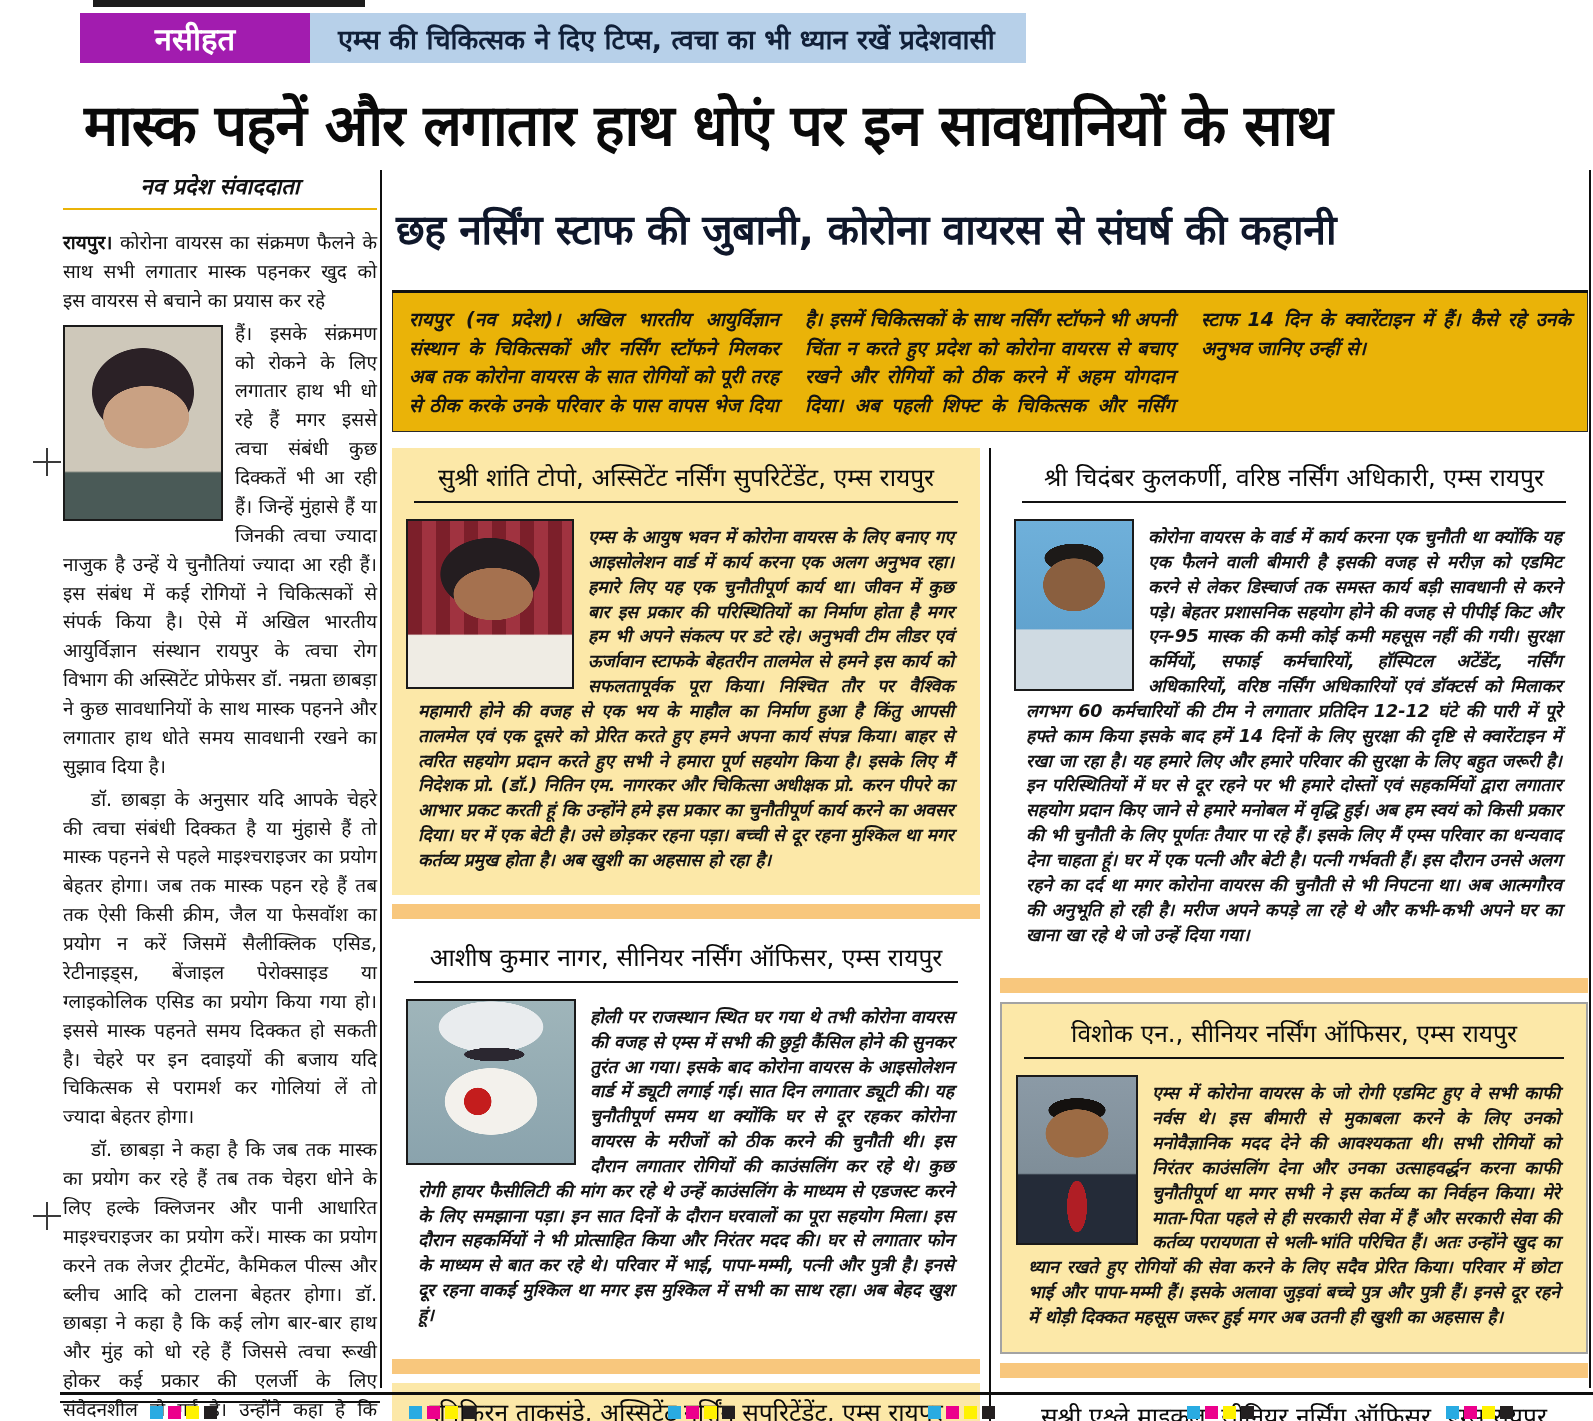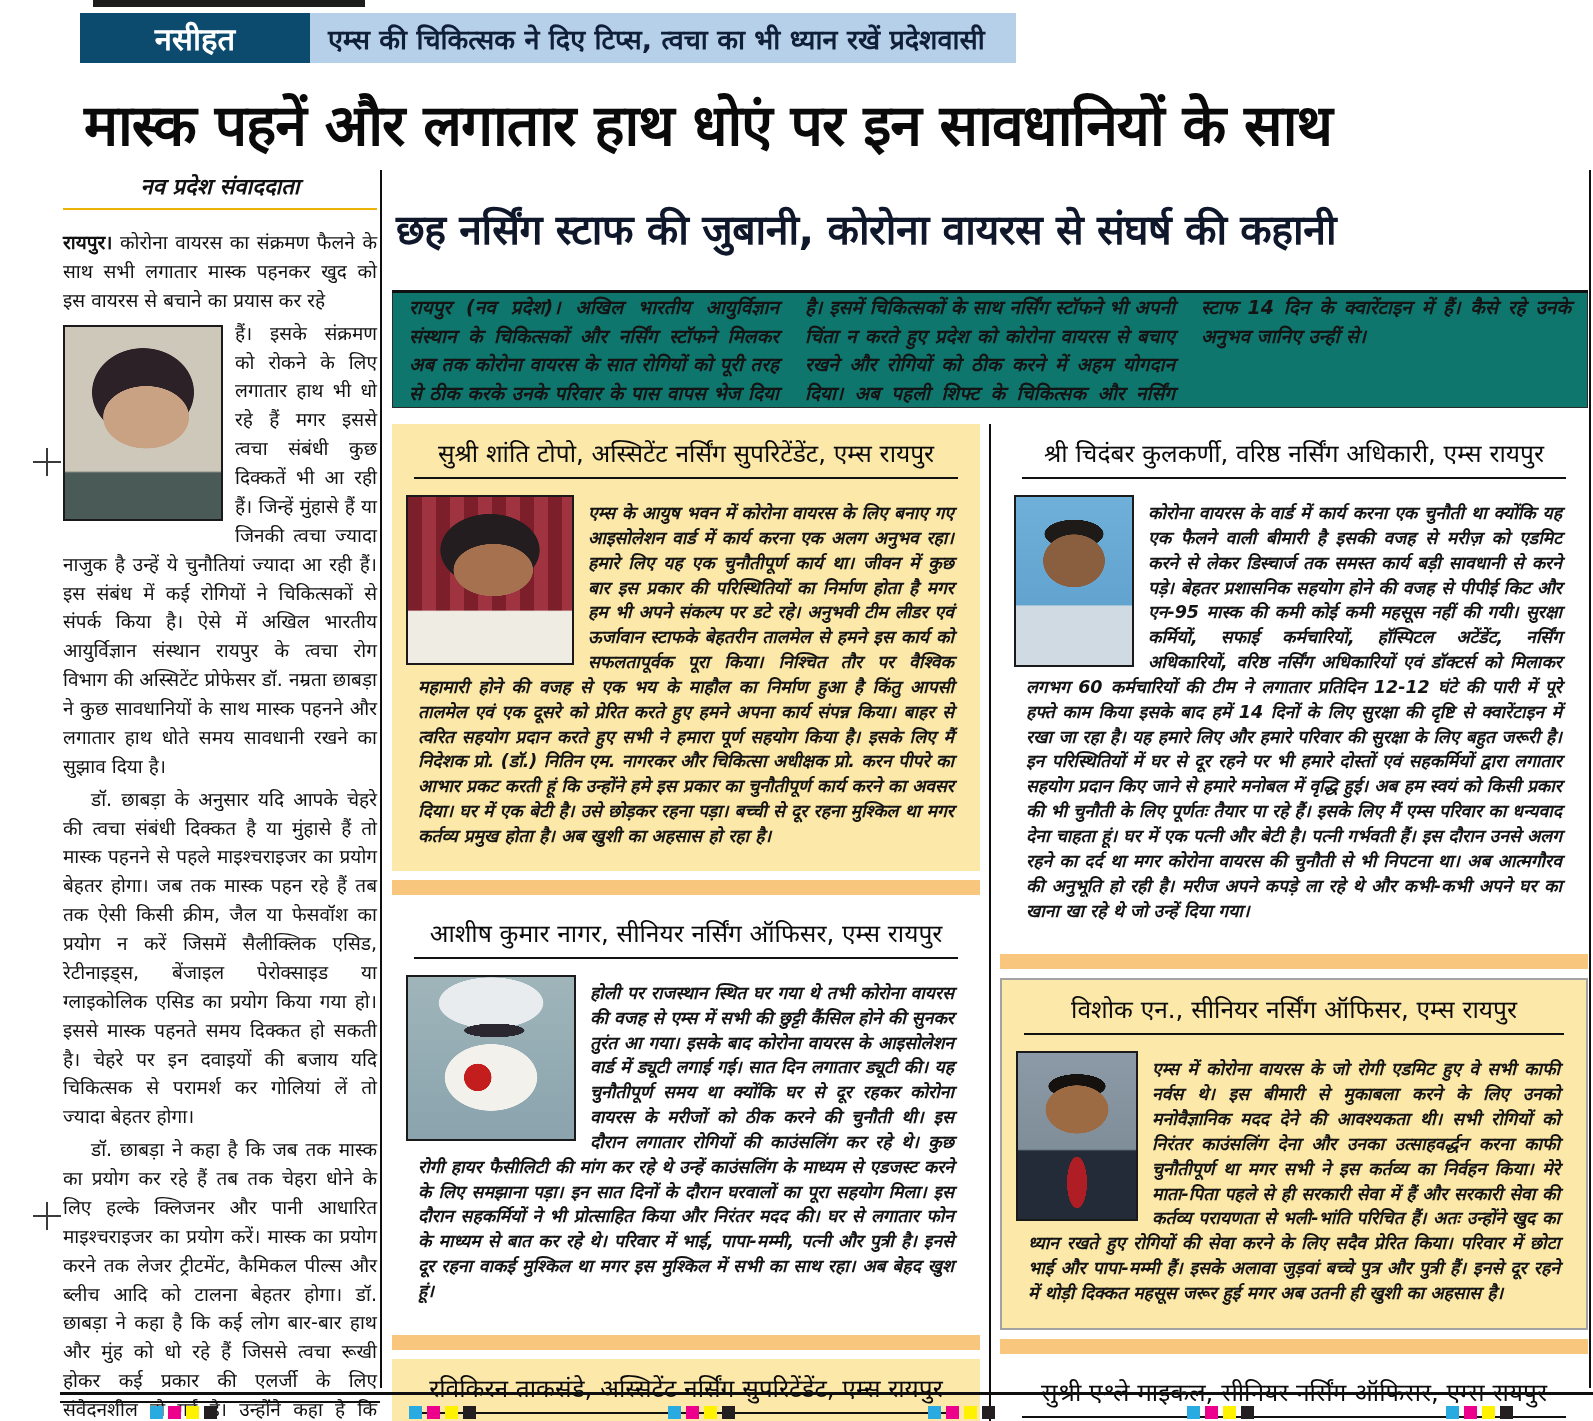--- a/index.html
+++ b/index.html
@@ -6,26 +6,26 @@
   .page{
     position:relative; width:1593px; height:1421px; margin:0 auto;
     background:#ffffff; overflow:hidden; color:#111;
     font-family:"DejaVu Sans","Liberation Sans",sans-serif;
   }
   
   .tick-top{position:absolute;left:93px;top:0;width:272px;height:7px;background:#1c1c1c;}
   
   .kicker{position:absolute;left:80px;top:13px;height:50px;display:flex;}
   .kicker .badge{
-    width:230px;background:#0c4a6e;color:#fff;display:flex;align-items:center;justify-content:center;
+    width:230px;background:#a21caf;color:#fff;display:flex;align-items:center;justify-content:center;
     font-size:31px;font-weight:bold;
   }
   .kicker .strip{
     width:688px;background:#b7d0e9;color:#101f38;display:flex;align-items:center;
-    font-size:27px;font-weight:bold;padding-left:18px;
+    font-size:27px;font-weight:bold;padding-left:28px;
   }
   .headline{
     position:absolute;left:84px;top:58px;width:1480px;
     font-size:57px;font-weight:bold;letter-spacing:-1px;line-height:1.05;color:#0a0a0a;
     white-space:nowrap;
   }
   
   .left-col{position:absolute;left:63px;top:170px;width:314px;}
   .byline{
     text-align:center;font-size:22px;font-weight:bold;font-style:italic;
@@ -51,22 +51,22 @@
   .crop{position:absolute;width:28px;height:28px;}
   .crop::before{content:"";position:absolute;left:0;right:0;top:13px;border-top:2px solid #3a3a3a;}
   .crop::after{content:"";position:absolute;top:0;bottom:0;left:13px;border-left:2px solid #3a3a3a;}
   .crop.c1{left:33px;top:448px;}
   .crop.c2{left:33px;top:1202px;}
   
   .right-region{position:absolute;left:392px;top:166px;width:1196px;}
   .subheadline{font-size:41px;font-weight:bold;letter-spacing:-0.5px;color:#0f172a;padding-left:4px;}
   .sub-rule{height:3px;background:#111;margin-top:10px;}
   .intro{
-    border:1px solid #2a2a2a;border-top:none;background:#0f766e;
-    padding:0 16px;column-count:3;column-gap:26px;
+    border:1px solid #2a2a2a;border-top:none;background:#eab308;
+    padding:12px 16px;column-count:3;column-gap:26px;
     font-size:19px;font-weight:600;font-style:italic;line-height:1.5;text-align:justify;color:#141414;
   }
   .cols{display:flex;margin-top:16px;}
   .col-a{width:588px;}
   .vline-mid{width:2px;background:#0f0f0f;margin:0 9px;}
   .col-b{flex:1;min-width:0;}
   .profile{padding:8px 14px 10px;}
   .profile.yellow{background:#fce8a8;}
   .profile.bordered{border:2px solid #a3a3a3;}
   .profile h3{

